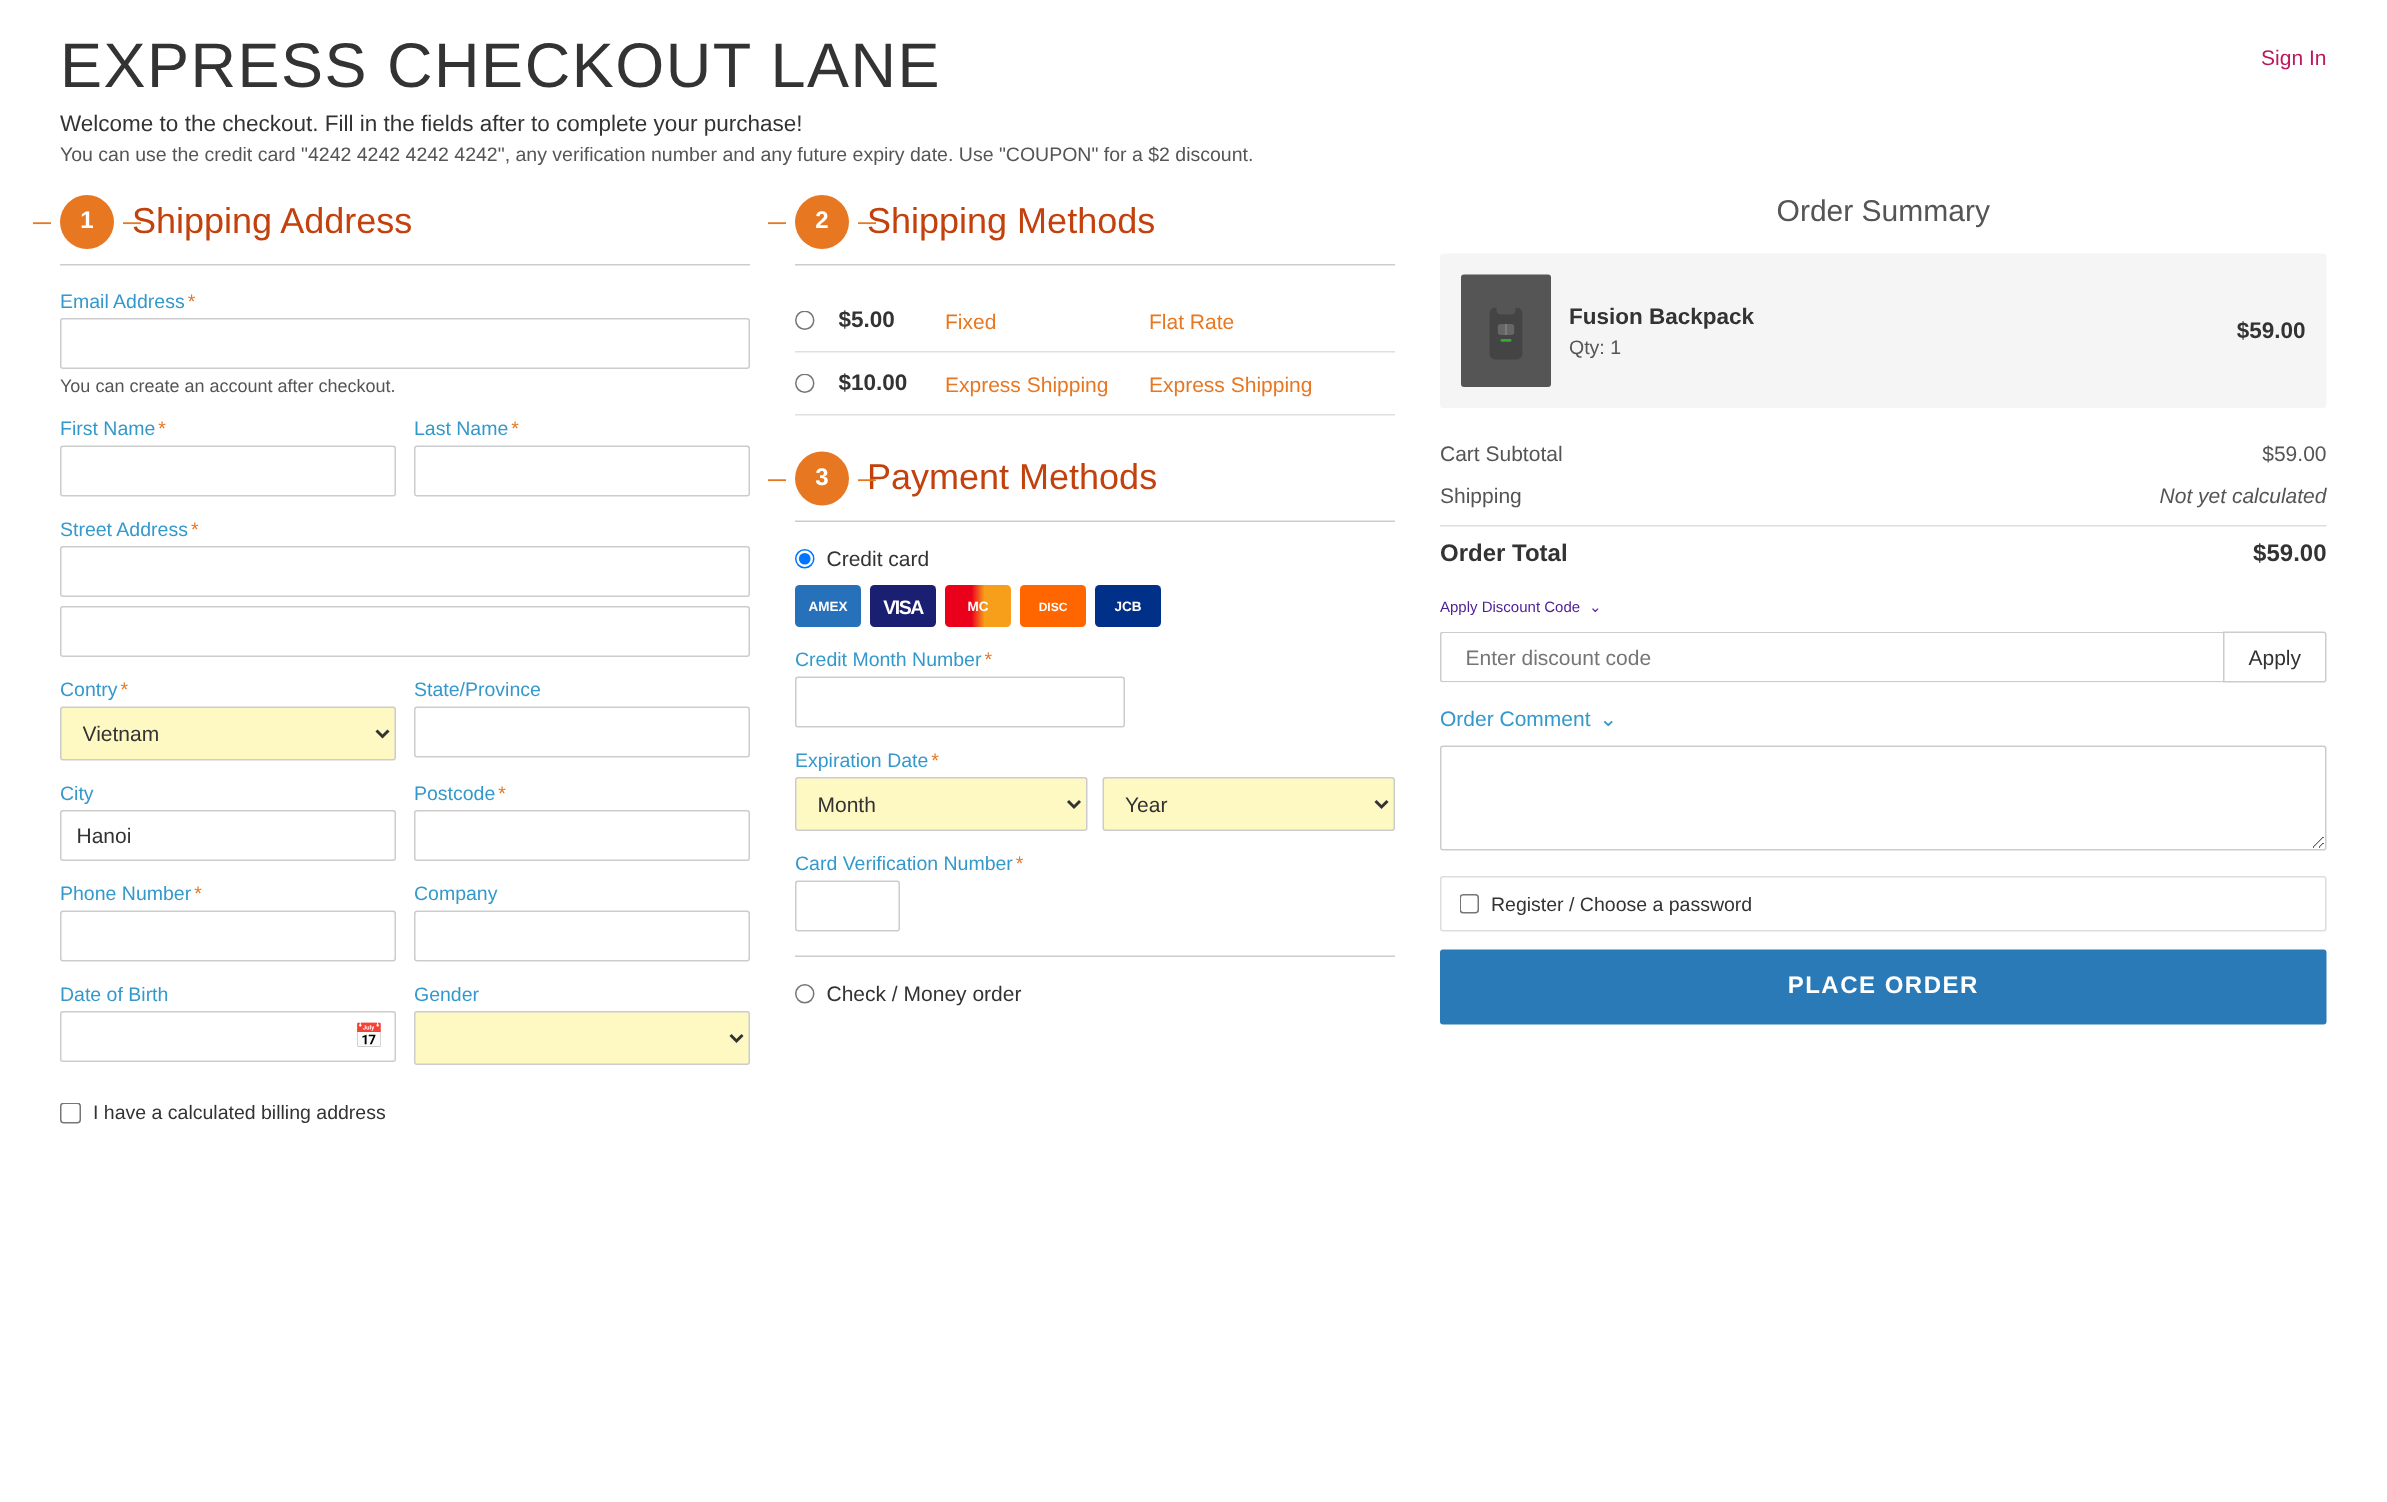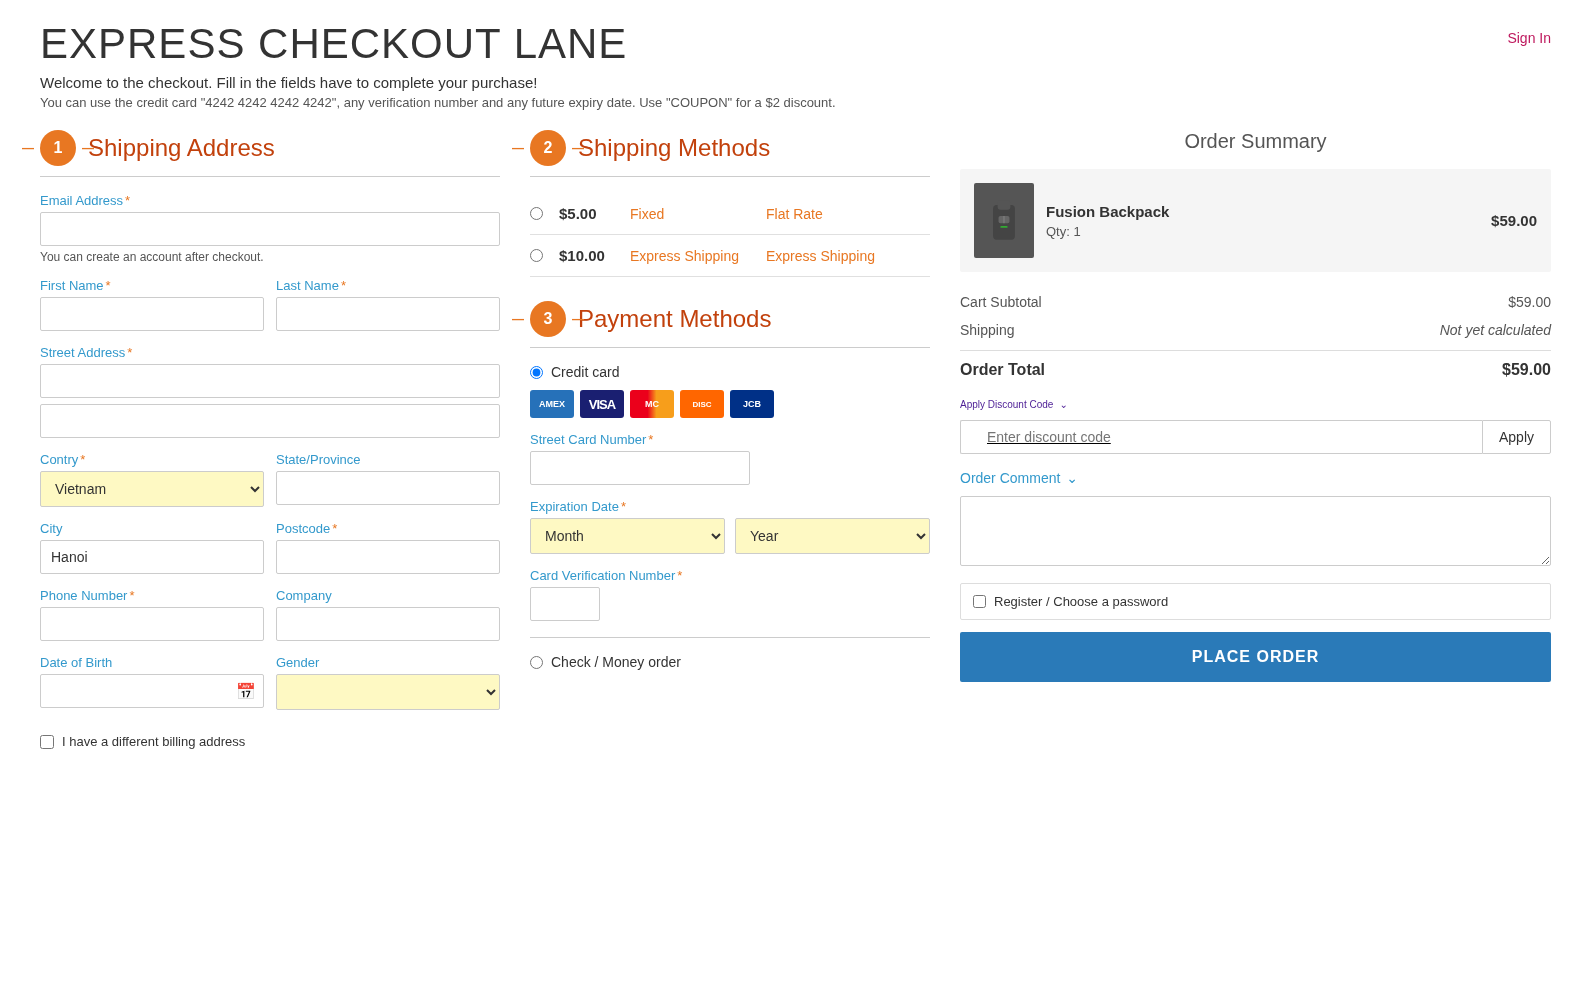--- a/index.html
+++ b/index.html
@@ -81,40 +81,40 @@
     .product-qty { font-size: 13px; color: #555; margin-top: 4px; }
     .product-price { font-size: 15px; font-weight: bold; }
 
     .summary-line { display: flex; justify-content: space-between; padding: 6px 0; font-size: 14px; color: #555; }
     .summary-line.total { font-weight: bold; font-size: 16px; color: #333; border-top: 1px solid #ddd; margin-top: 6px; padding-top: 10px; }
     .summary-line .not-calc { font-style: italic; color: #555; }
 
     
     .discount-toggle { color: #4c1d95; cursor: pointer; font-size: 10px; display: flex; align-items: center; gap: 6px; margin-top: 14px; margin-bottom: 10px; }
     .discount-row { display: flex; gap: 0; margin-bottom: 16px; }
-    .discount-input { flex: 1; border: 1px solid #ccc; border-right: none; padding: 8px 26px; font-size: 14px; border-radius: 2px 0 0 2px; text-decoration: underline; }
+    .discount-input { flex: 1; border: 1px solid #ccc; border-right: none; padding: 8px 16px; font-size: 14px; border-radius: 2px 0 0 2px; }
     .discount-btn { background: #fff; border: 1px solid #ccc; padding: 8px 16px; cursor: pointer; font-size: 14px; border-radius: 0 2px 2px 0; color: #333; }
 
     .comment-toggle { color: #3399cc; cursor: pointer; font-size: 14px; display: flex; align-items: center; gap: 6px; margin-bottom: 10px; }
     .comment-textarea { width: 100%; height: 70px; border: 1px solid #ccc; border-radius: 2px; padding: 8px; font-size: 14px; resize: vertical; margin-bottom: 14px; }
 
     .register-row { display: flex; align-items: center; gap: 8px; border: 1px solid #ddd; padding: 10px 12px; border-radius: 2px; margin-bottom: 12px; font-size: 13px; }
 
     .place-order-btn { width: 100%; background: #2a7ab8; color: #fff; border: none; padding: 16px; font-size: 16px; font-weight: bold; letter-spacing: 1px; cursor: pointer; border-radius: 2px; }
 
     .section-divider { border: none; border-top: 1px solid #ccc; margin: 16px 0; }
   </style>
 </head>
 <body>
 
 <div class="page-wrapper">
 
   <div class="header">
     <h1>EXPRESS CHECKOUT LANE</h1>
-    <p class="subtitle">Welcome to the checkout. Fill in the fields have to complete your purchase!</p>
+    <p class="subtitle">Welcome to the checkout. Fill in the fields after to complete your purchase!</p>
     <p class="hint">You can use the credit card "4242 4242 4242 4242", any verification number and any future expiry date. Use "COUPON" for a $2 discount.</p>
     <a class="sign-in">Sign In</a>
   </div>
 
   <div class="main-content">
 
     <div class="col-left">
       <div class="section-header">
         <div class="step-circle">
           <span>1</span>
@@ -215,21 +215,21 @@
             <option value=""></option>
             <option value="male">Male</option>
             <option value="female">Female</option>
             <option value="ns">Not Specified</option>
           </select>
         </div>
       </div>
 
       <div class="checkbox-row">
         <input type="checkbox" style="">
-        <label>I have a different billing address</label>
+        <label>I have a calculated billing address</label>
       </div>
     </div>
 
     <div class="col-middle">
 
       <div class="section-header">
         <div class="step-circle">
           <span>2</span>
         </div>
         <span class="section-title">Shipping Methods</span>
@@ -264,21 +264,21 @@
         <div class="card-icons">
           <div class="card-icon card-amex">AMEX</div>
           <div class="card-icon card-visa">VISA</div>
           <div class="card-icon card-mc">MC</div>
           <div class="card-icon card-discover" style="color:#fff;font-size:8px;">DISC</div>
           <div class="card-icon card-jcb">JCB</div>
         </div>
 
         <div class="field-group">
           <div class="field-label">
-            <span>Street Card Number</span><span class="required">*</span>
+            <span>Credit Month Number</span><span class="required">*</span>
           </div>
           <input type="text" class="field-input" style="max-width: 220px;">
         </div>
 
         <div class="field-group">
           <div class="field-label">
             <span>Expiration Date</span><span class="required">*</span>
           </div>
           <div class="expiry-row">
             <select class="field-input">

